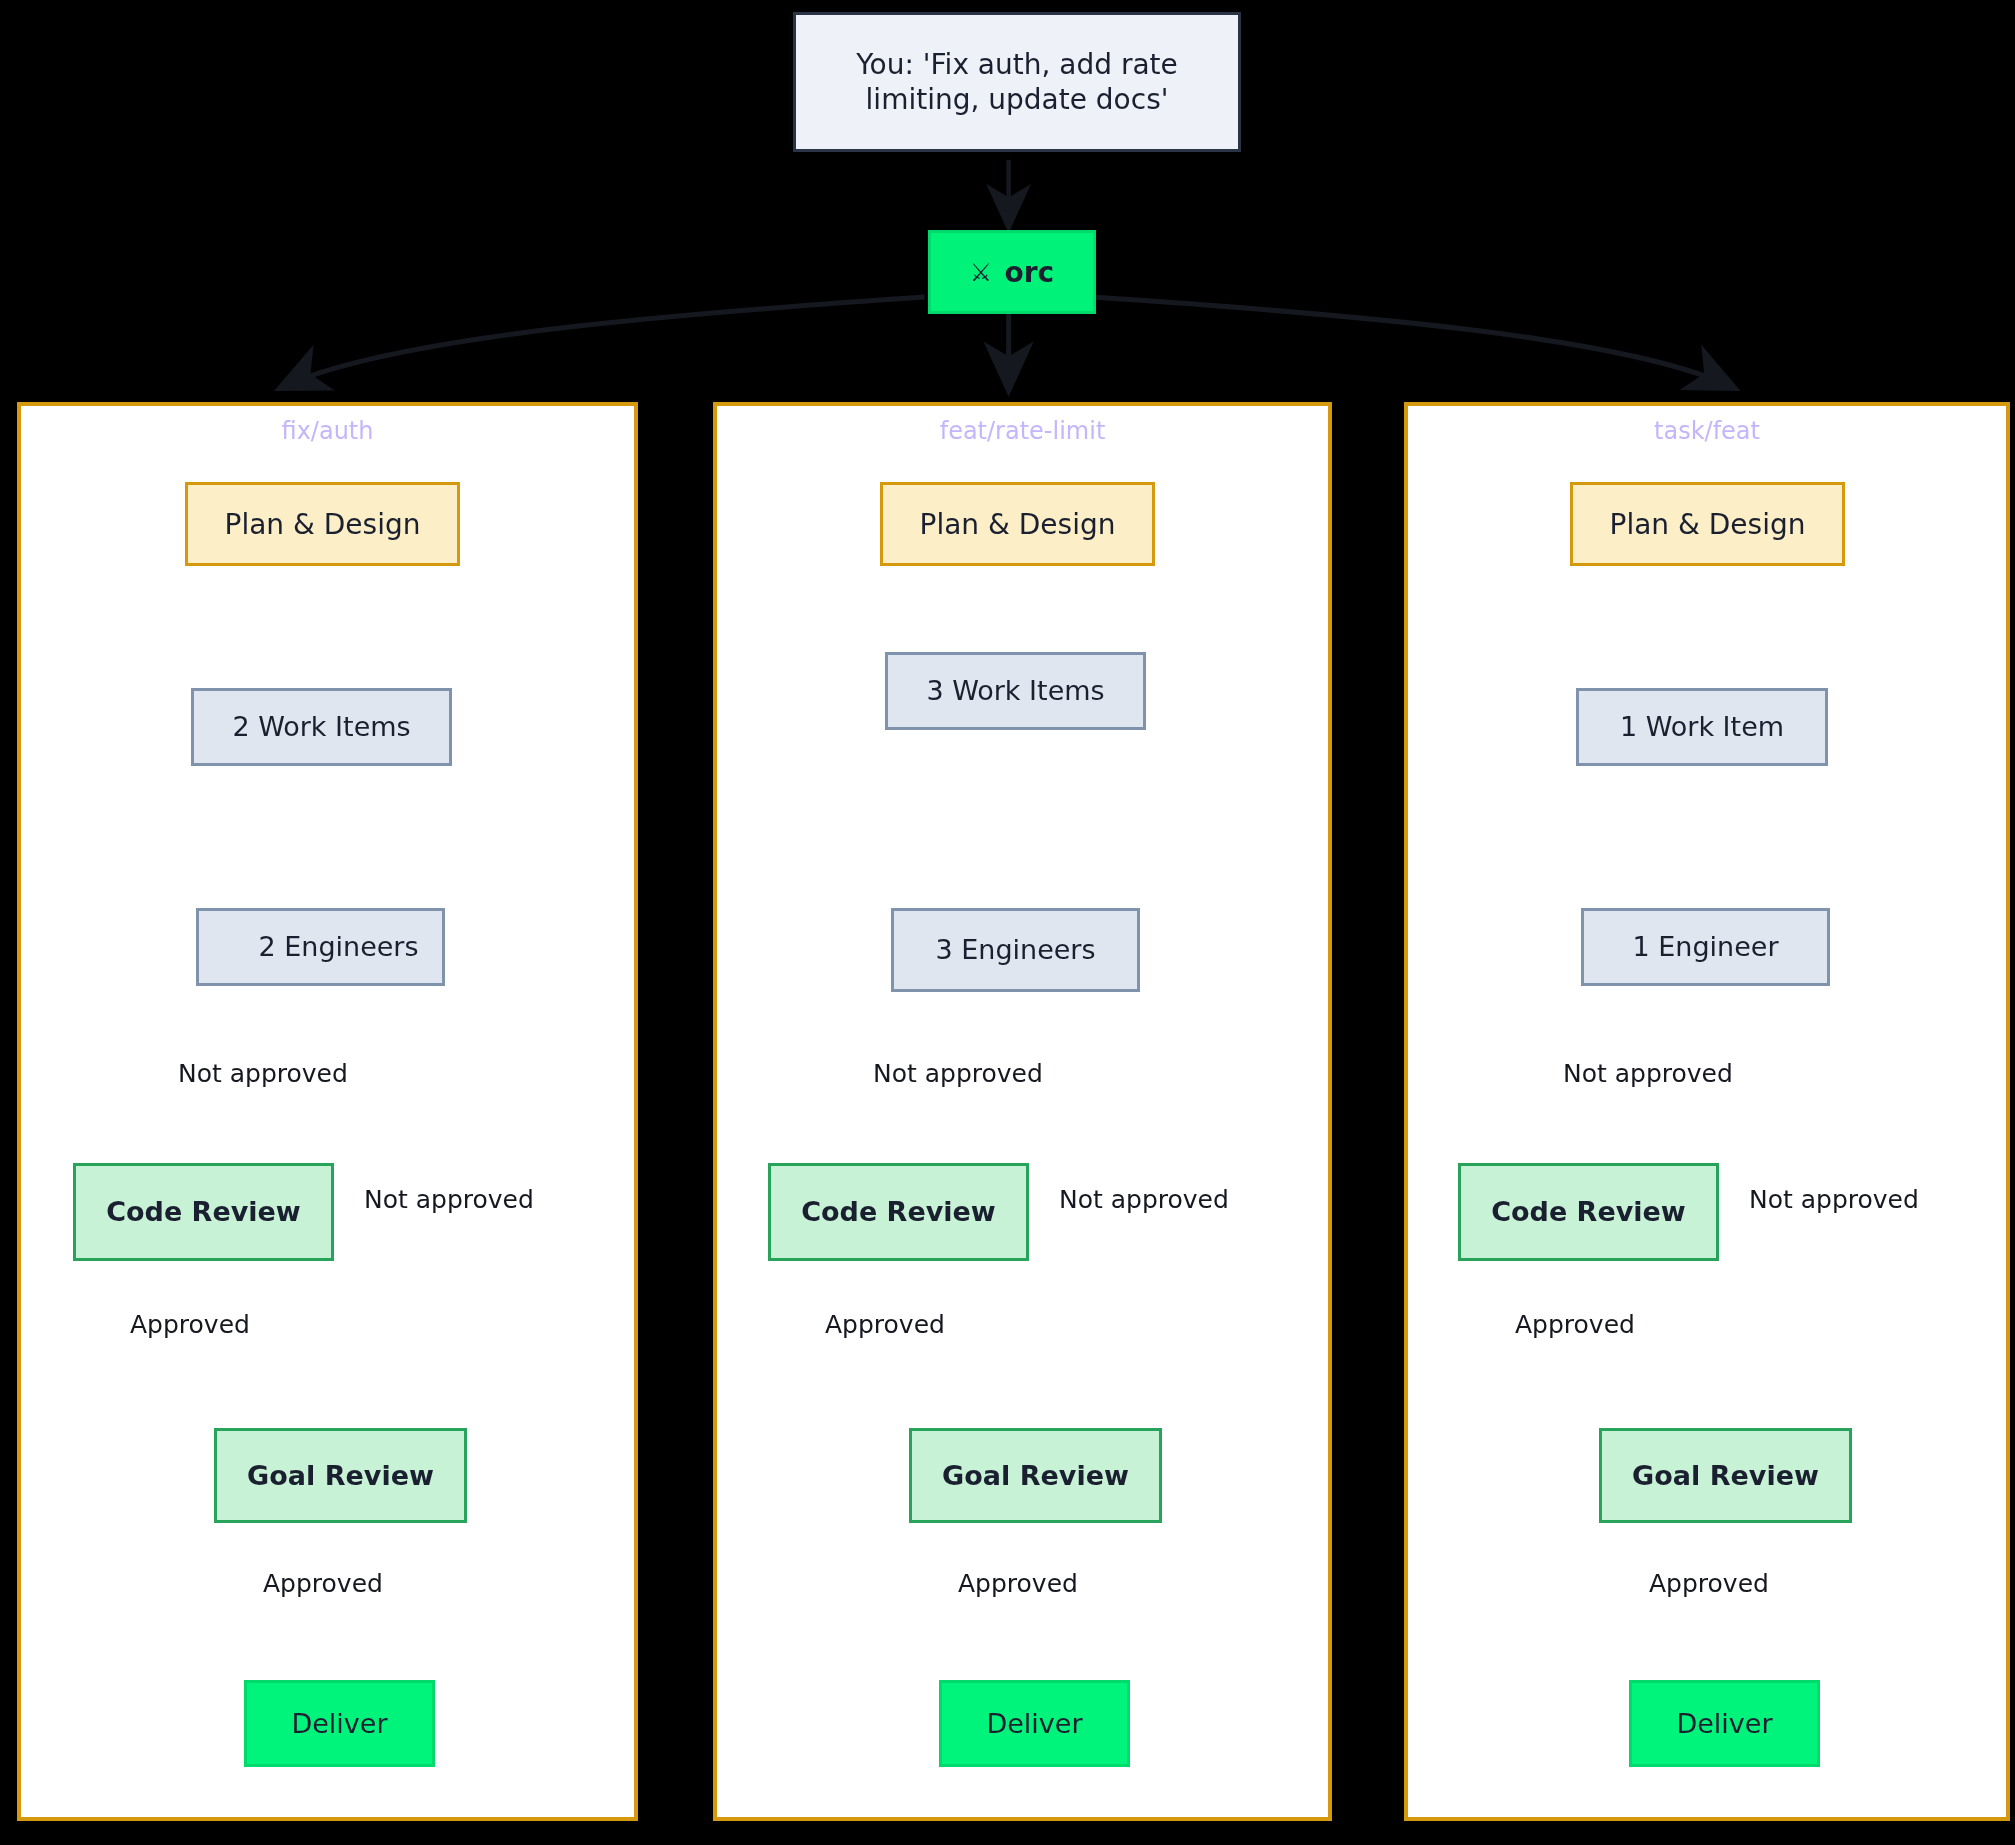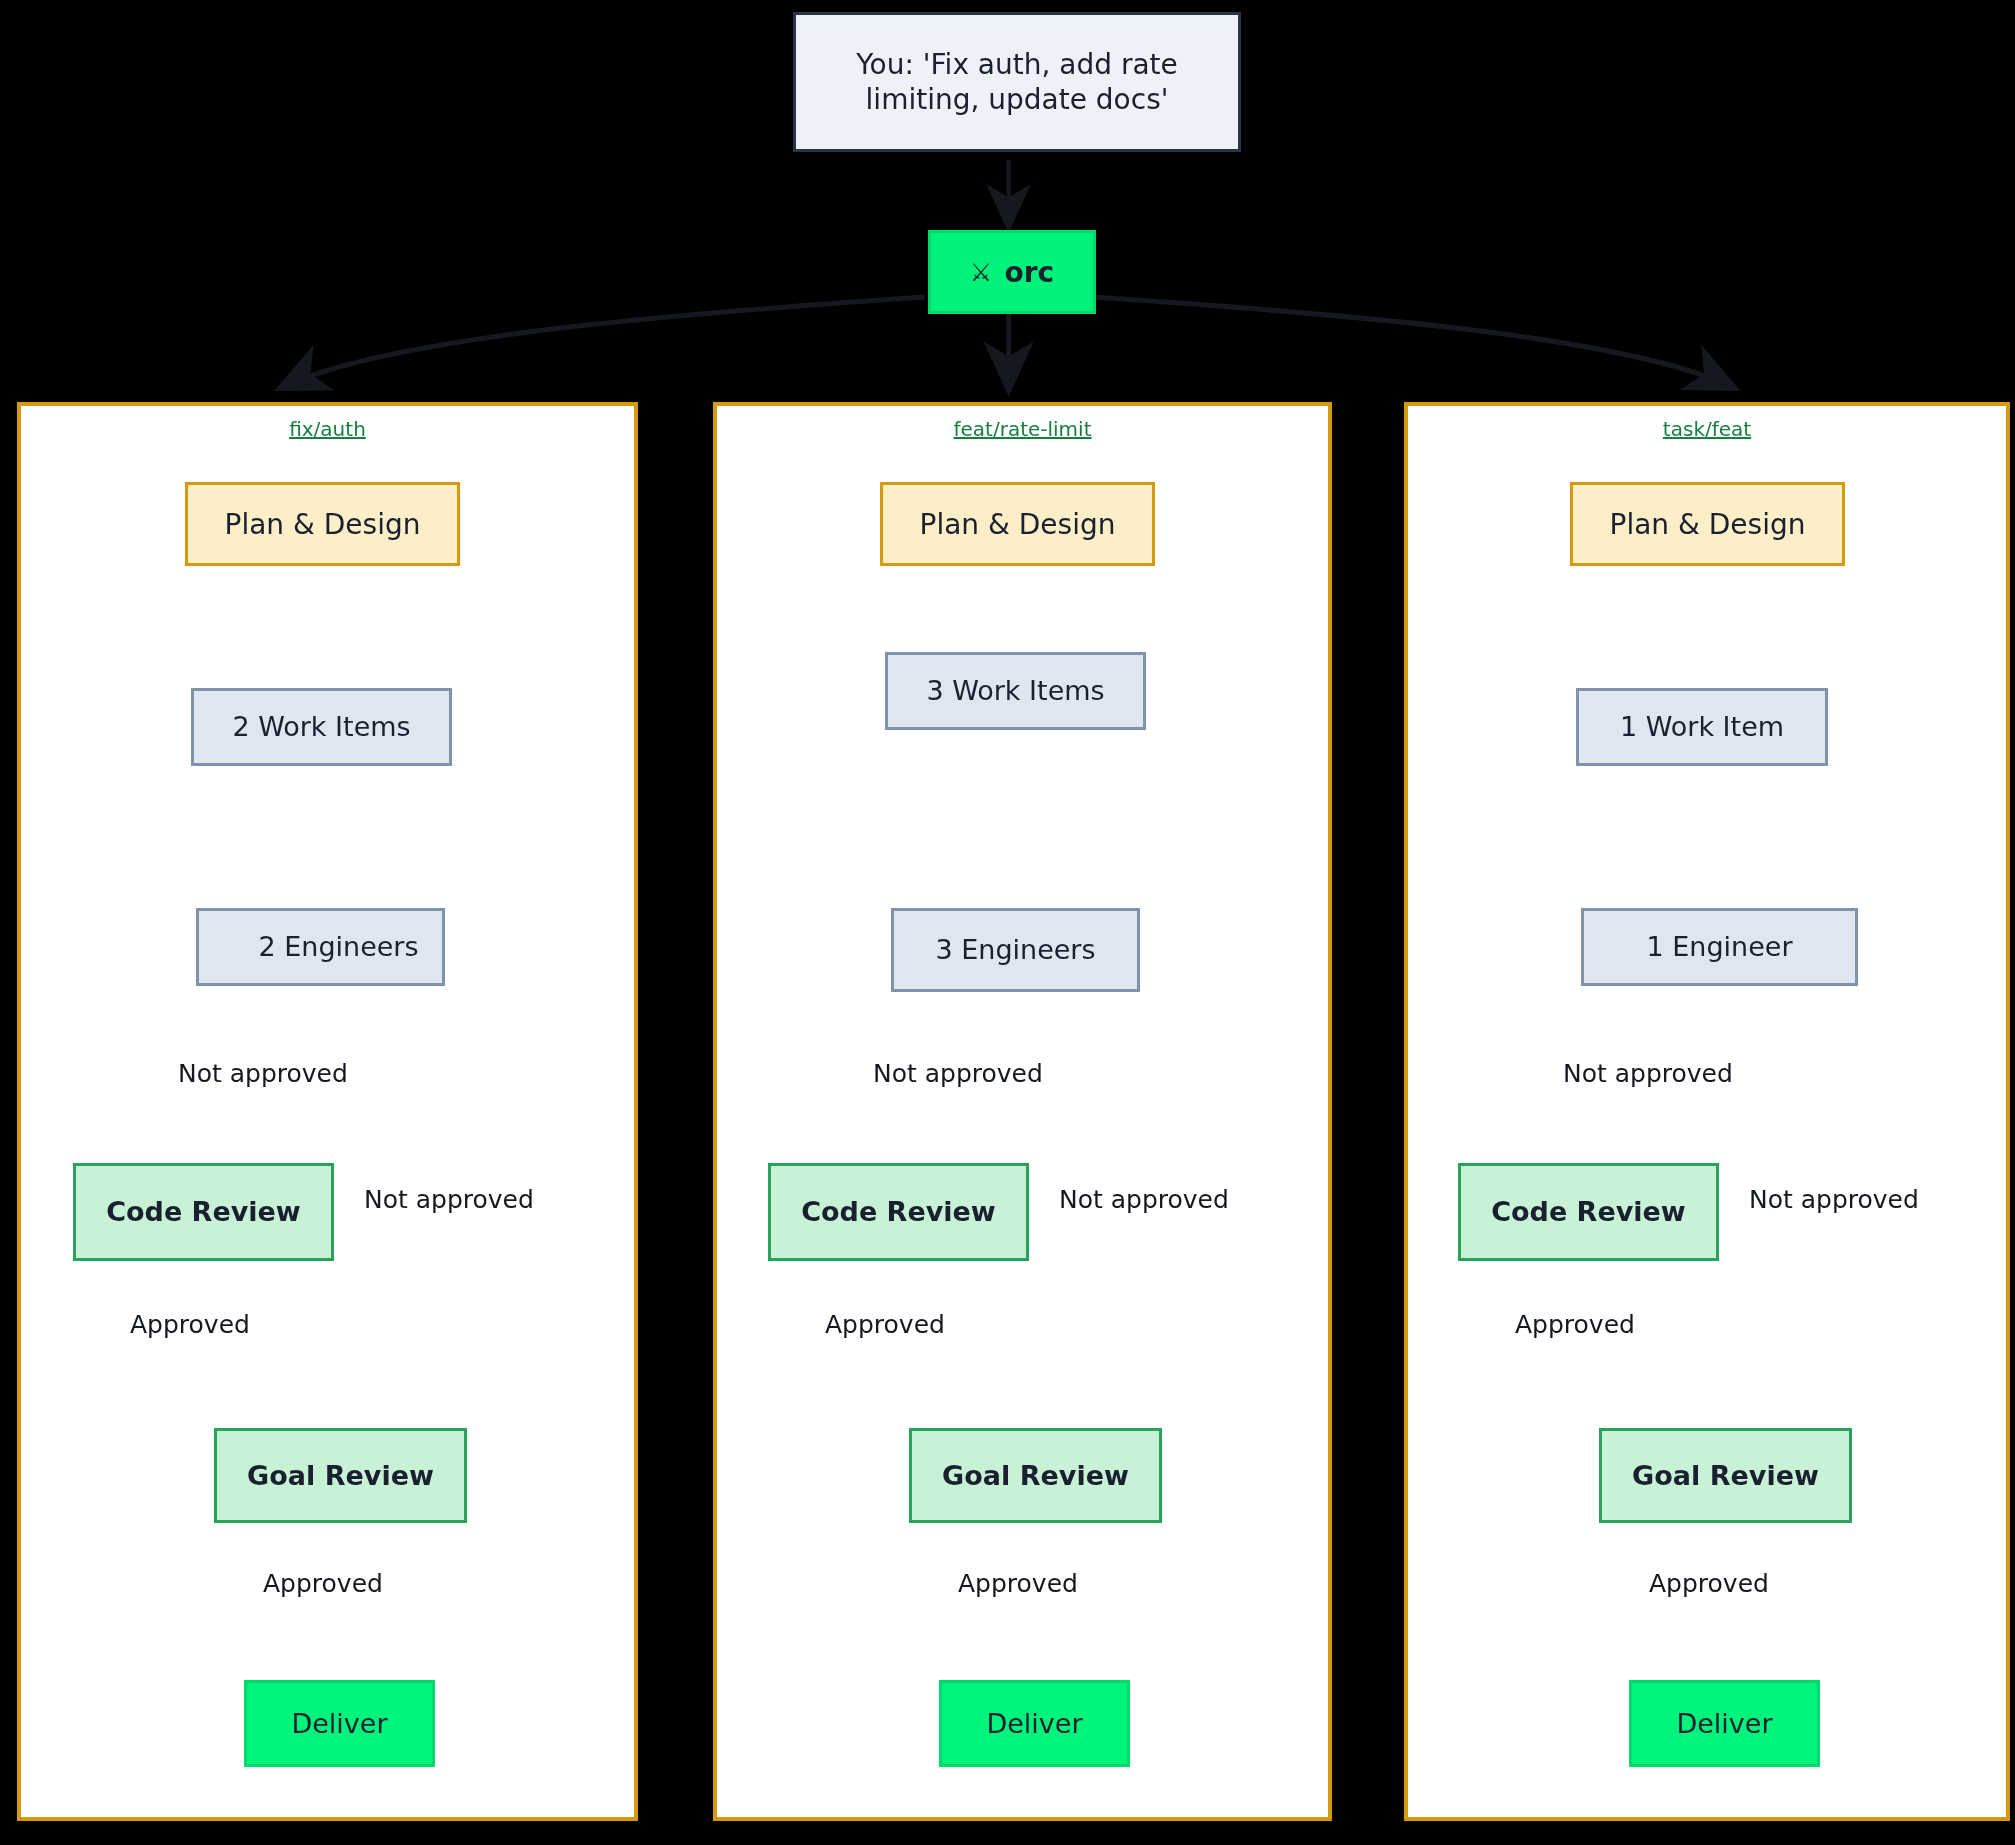--- a/index.html
+++ b/index.html
@@ -103,24 +103,23 @@
     position: absolute;
     box-sizing: border-box;
     background: #ffffff;
     border: 4.5px solid #d4990d;
   }
   .panel-title {
     position: absolute;
     left: 0;
     right: 0;
     text-align: center;
-    color: #15803d;
-    font-size: 20px;
-    font-family: "DejaVu Sans", sans-serif;
-    text-decoration: underline;
+    color: #c4b5fd;
+    font-size: 24px;
+    font-family: "DejaVu Sans", sans-serif;
   }
 
   
   .edge-label {
     position: absolute;
     color: #15181f;
     font-size: 25px;
     font-family: "DejaVu Sans", sans-serif;
     white-space: nowrap;
     background: transparent;
@@ -217,21 +216,21 @@
   <div class="node node-review" style="left:909px; top:1428px; width:253px; height:95px;">Goal Review</div>
   <div class="node node-deliver" style="left:939px; top:1680px; width:191px; height:87px;">Deliver</div>
 
   <div class="edge-label" style="left:873px; top:1059px;">Not approved</div>
   <div class="edge-label" style="left:1059px; top:1185px;">Not approved</div>
   <div class="edge-label" style="left:825px; top:1310px;">Approved</div>
   <div class="edge-label" style="left:958px; top:1569px;">Approved</div>
 
   <div class="node node-plan" style="left:1570px; top:482px; width:275px; height:84px;">Plan &amp; Design</div>
   <div class="node node-grey" style="left:1576px; top:688px; width:252px; height:78px;">1 Work Item</div>
-  <div class="node node-grey" style="left:1581px; top:908px; width:277px; height:78px;">1 Engineer</div>
+  <div class="node node-grey" style="left:1581px; top:908px; width:249px; height:78px;">1 Engineer</div>
   <div class="node node-review" style="left:1458px; top:1163px; width:261px; height:98px;">Code Review</div>
   <div class="node node-review" style="left:1599px; top:1428px; width:253px; height:95px;">Goal Review</div>
   <div class="node node-deliver" style="left:1629px; top:1680px; width:191px; height:87px;">Deliver</div>
 
   <div class="edge-label" style="left:1563px; top:1059px;">Not approved</div>
   <div class="edge-label" style="left:1749px; top:1185px;">Not approved</div>
   <div class="edge-label" style="left:1515px; top:1310px;">Approved</div>
   <div class="edge-label" style="left:1649px; top:1569px;">Approved</div>
 
 </div>

